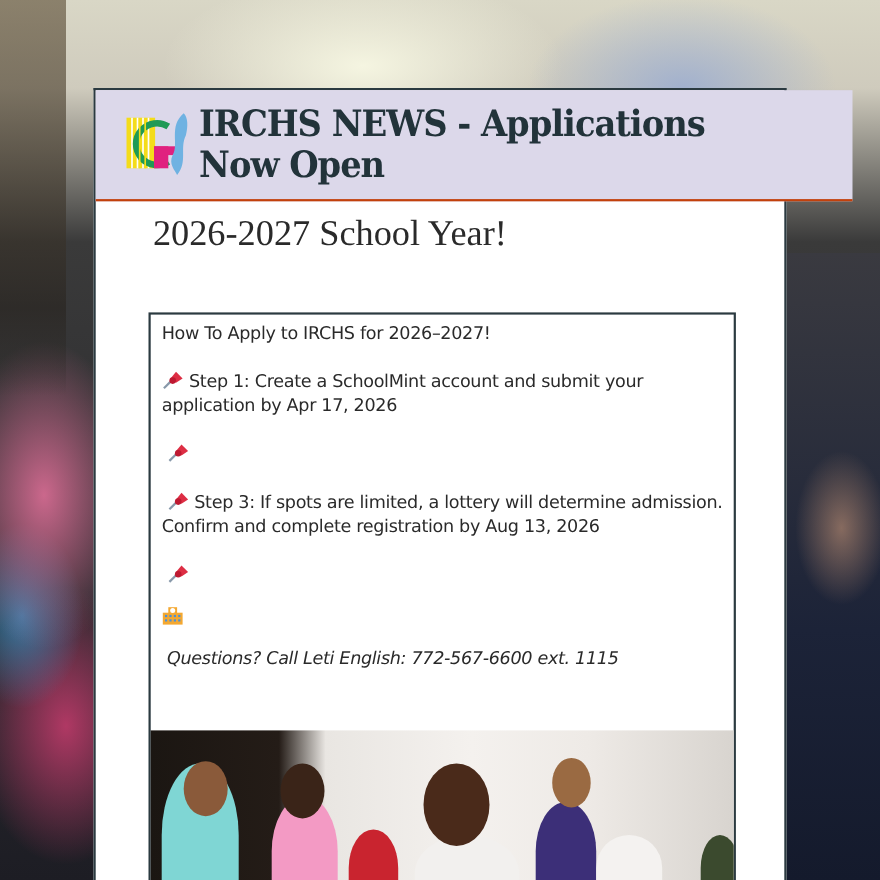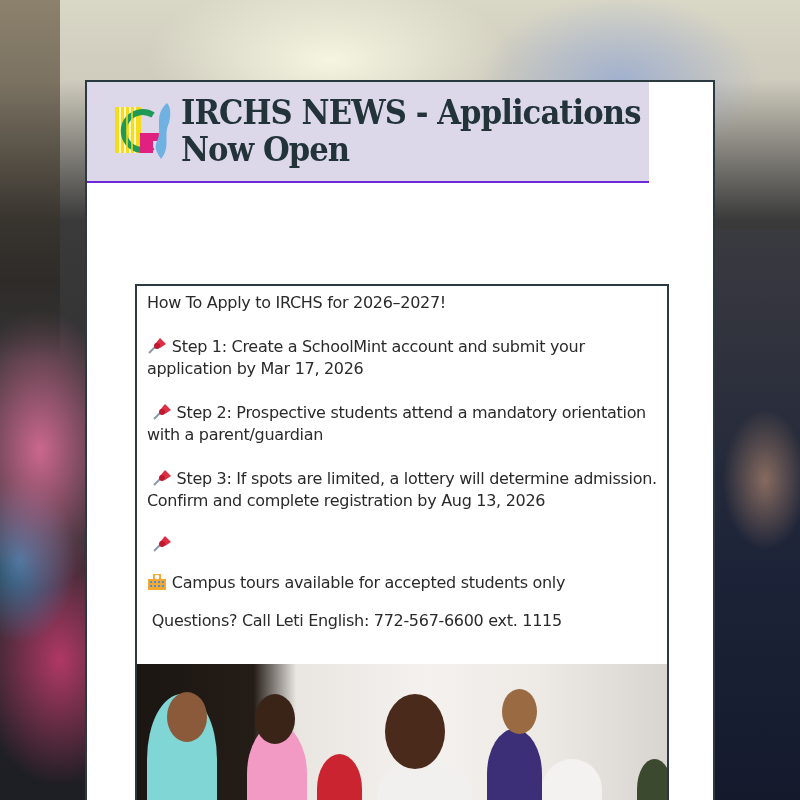--- a/index.html
+++ b/index.html
@@ -16,40 +16,40 @@
   }
   .bg-left { position:absolute; left:0; top:0; width:60px; height:800px;
     background:linear-gradient(to bottom, #6a5c45 0%, #2a2622 35%, transparent 45%); opacity:.7; }
   .bg-right { position:absolute; right:0; top:230px; width:85px; height:570px;
     background:linear-gradient(to bottom, #3a3a40 0%, #1c2338 60%, #141a2c 100%); }
   .bg-right-warm { position:absolute; right:0; top:380px; width:85px; height:200px;
     background:radial-gradient(ellipse 60px 100px at 50px 100px, rgba(200,150,120,0.6), transparent 70%); }
 
   .card { position:absolute; left:85px; top:80px; width:630px; height:720px;
     border:2px solid #2b3a40; border-bottom:none; box-sizing:border-box; background:#ffffff; }
-  .header { position:absolute; left:0; top:0; width:562px; height:101px;
-    background:#dcd8ea; border-bottom:2px solid #6d28d9; box-sizing:border-box; }
+  .header { position:absolute; left:0; top:0; width:688px; height:101px;
+    background:#dcd8ea; border-bottom:2px solid #c2410c; box-sizing:border-box; }
   .logo { position:absolute; left:26px; top:19px; width:60px; height:60px; }
   .header-title { position:absolute; left:94px; top:12px; width:520px;
     font-family:"DejaVu Serif", serif; font-weight:bold; font-size:33px; line-height:37px;
     color:#22333a; letter-spacing:-1px; transform:scaleX(0.93); transform-origin:left top; }
 
   .subtitle { position:absolute; left:52px; top:111px; width:540px;
     font-family:"Liberation Serif", serif; font-size:33px; line-height:41px; color:#2a2a2a; }
 
   .content-box { position:absolute; left:48px; top:202px; width:534px; height:520px;
     border:2px solid #2b3a40; box-sizing:border-box; background:#fff; }
   .content { position:absolute; left:10px; top:6px; width:510px;
     font-family:"DejaVu Sans", sans-serif; font-size:16px; line-height:22px; color:#2a2a2a; letter-spacing:-0.3px; }
   .content p { margin:0; }
   .gap { height:22px; }
   .gap2 { height:16px; }
   .pin { display:inline-block; width:20px; height:18px; vertical-align:-2px; position:relative; }
   .school { display:inline-block; width:20px; height:18px; vertical-align:-2px; position:relative; }
-  .italic { }
+  .italic { font-style:italic; }
 
   .photo { position:absolute; left:0; top:378px; width:530px; height:142px; overflow:hidden;
     background:linear-gradient(to right, #1b1612 0%, #241c17 22%, #e9e6e2 30%, #f4f1ee 55%, #eeeae6 75%, #d8d4cf 100%); }
   .person { position:absolute; border-radius:50% 50% 10% 10%; }
 </style>
 </head>
 <body>
 
 <div class="bg"></div>
 <div class="bg-left"></div>
@@ -75,47 +75,47 @@
       <rect x="27" y="32" width="22" height="8" fill="#e0217f"></rect>
       <path d="M54 2 C40 14 50 30 44 40 C40 48 46 54 48 58 C58 46 50 34 56 22 C58 14 58 6 54 2 Z" fill="#6fb2e2"></path>
     </svg>
     <div class="header-title">
       <div>IRCHS NEWS - Applications</div>
       <div>Now Open</div>
     </div>
   </div>
 
   <div class="subtitle">
+    <div>2026-2027 School Year!</div>
   </div>
 
   <div class="content-box">
     <div class="content">
       <p>How To Apply to IRCHS for 2026–2027!</p>
       <div class="gap"></div>
 
       <p>
         <span class="pin">
           <svg width="20" height="18" viewBox="0 0 20 18">
               <line x1="2" y1="17" x2="9" y2="10" stroke="#8899aa" stroke-width="2"></line>
               <path d="M8 8 L13 2 L19 8 L13 12 Z" fill="#dd2e44"></path>
               <circle cx="10" cy="10" r="3" fill="#be1931"></circle>
             </svg>
         </span>
-        <span>Step 1: Create a SchoolMint account and submit your application by Mar 17, 2026</span>
+        <span>Step 1: Create a SchoolMint account and submit your application by Apr 17, 2026</span>
       </p>
       <div class="gap"></div>
 
       <p>&nbsp;<span class="pin">
           <svg width="20" height="18" viewBox="0 0 20 18">
               <line x1="2" y1="17" x2="9" y2="10" stroke="#8899aa" stroke-width="2"></line>
               <path d="M8 8 L13 2 L19 8 L13 12 Z" fill="#dd2e44"></path>
               <circle cx="10" cy="10" r="3" fill="#be1931"></circle>
             </svg>
         </span>
-        <span>Step 2: Prospective students attend a mandatory orientation with a parent/guardian</span>
       </p>
       <div class="gap"></div>
 
       <p>&nbsp;<span class="pin">
           <svg width="20" height="18" viewBox="0 0 20 18">
               <line x1="2" y1="17" x2="9" y2="10" stroke="#8899aa" stroke-width="2"></line>
               <path d="M8 8 L13 2 L19 8 L13 12 Z" fill="#dd2e44"></path>
               <circle cx="10" cy="10" r="3" fill="#be1931"></circle>
             </svg>
         </span>
@@ -144,21 +144,20 @@
                 <rect x="7" y="9" width="2" height="2"></rect>
                 <rect x="11" y="9" width="2" height="2"></rect>
                 <rect x="15" y="9" width="2" height="2"></rect>
                 <rect x="3" y="13" width="2" height="2"></rect>
                 <rect x="7" y="13" width="2" height="2"></rect>
                 <rect x="11" y="13" width="2" height="2"></rect>
                 <rect x="15" y="13" width="2" height="2"></rect>
               </g>
             </svg>
         </span>
-        <span>Campus tours available for accepted students only</span>
       </p>
       <div class="gap2"></div>
 
       <p class="italic">&nbsp;<span>Questions? Call Leti English: 772-567-6600 ext. 1115</span></p>
     </div>
 
     <div class="photo">
       <div class="person" style="left:10px;top:30px;width:70px;height:130px;background:#7fd6d4;"></div>
       <div class="person" style="left:30px;top:28px;width:40px;height:50px;background:#8a5a3a;border-radius:50%;"></div>
       <div class="person" style="left:110px;top:60px;width:60px;height:100px;background:#f39ac4;"></div>

